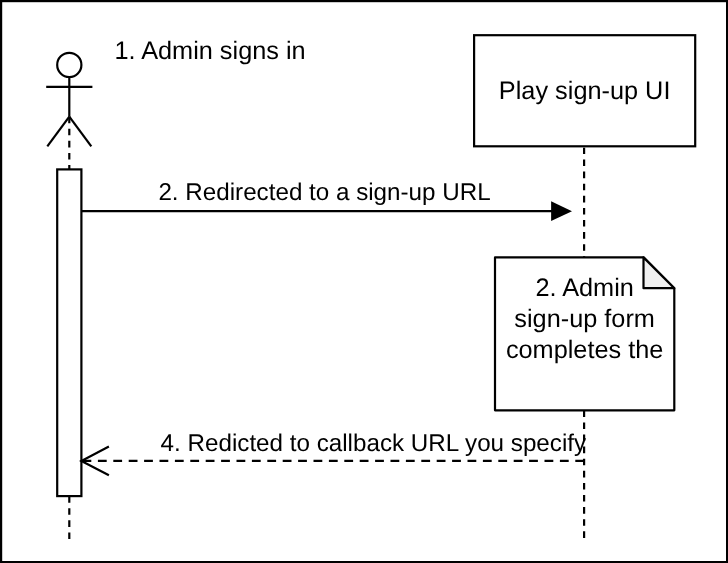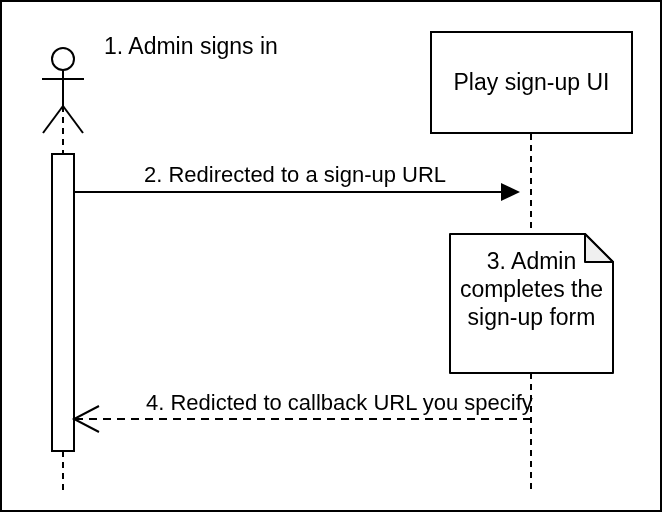--- a/index.html
+++ b/index.html
@@ -117,20 +117,20 @@
     <div>1. Admin signs in</div>
   </div>
 
   <div class="participant-box">
     <span>Play sign-up UI</span>
   </div>
 
   <div class="label msg-label msg2-label">2. Redirected to a sign-up URL</div>
 
   <div class="note-text">
-    <div>3. Admin</div>
+    <div>2. Admin</div>
+    <div>sign-up form</div>
     <div>completes the</div>
-    <div>sign-up form</div>
   </div>
 
   <div class="label msg-label msg4-label">4. Redicted to callback URL you specify</div>
 
 </div>
 
 </body></html>

